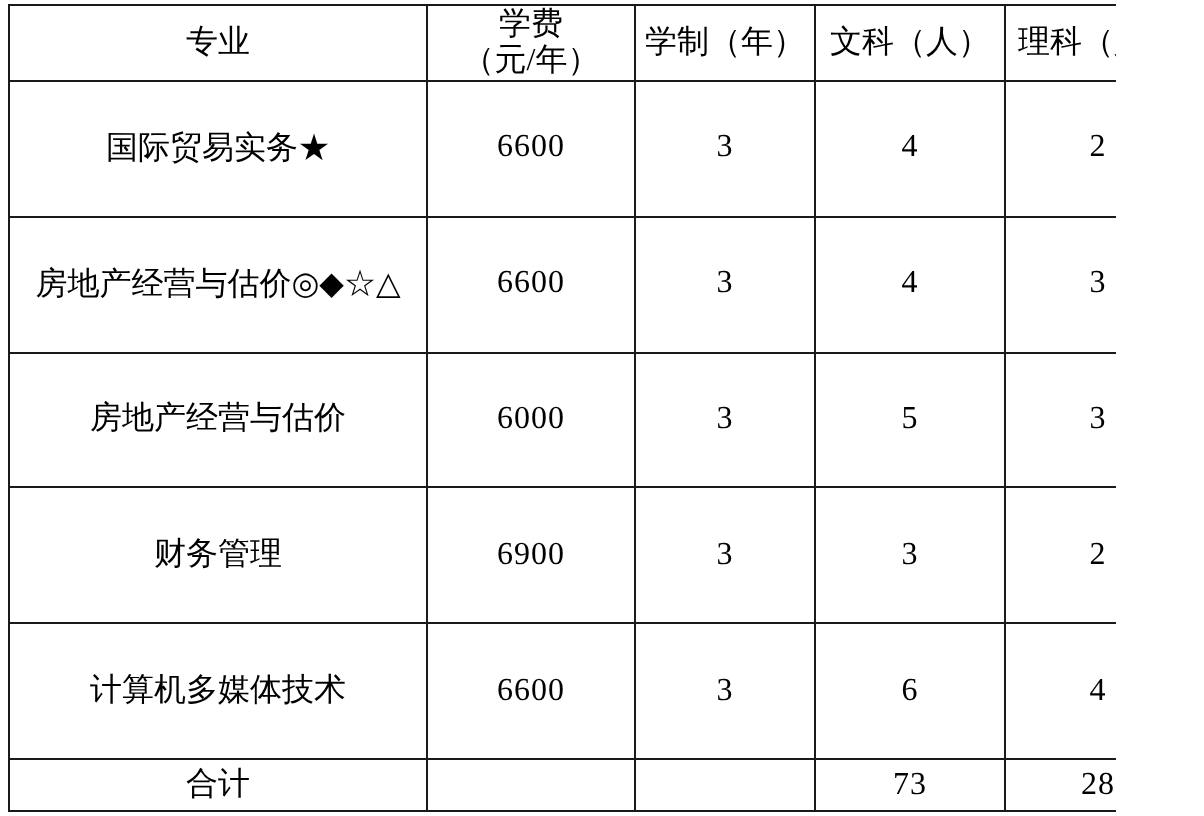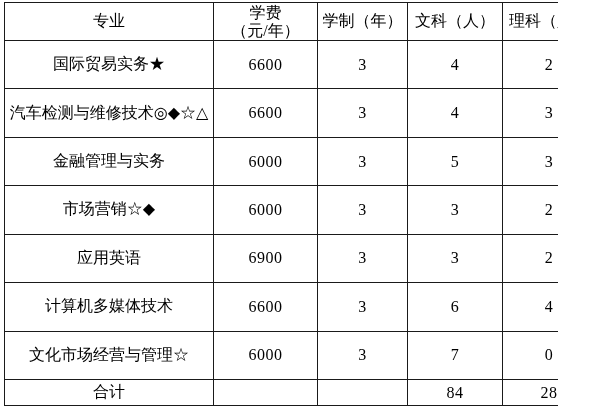--- a/index.html
+++ b/index.html
@@ -66,75 +66,61 @@
 
   <tr class="data-row">
     <td>国际贸易实务★</td>
     <td class="num">6600</td>
     <td class="num">3</td>
     <td class="num">4</td>
     <td class="num">2</td>
   </tr>
 
   <tr class="data-row">
-    <td>汽车检测与维修技术◎◆☆△</td>
+    <td>房地产经营与估价◎◆☆△</td>
     <td class="num">6600</td>
     <td class="num">3</td>
     <td class="num">4</td>
     <td class="num">3</td>
   </tr>
 
   <tr class="data-row">
-    <td>金融管理与实务</td>
+    <td>房地产经营与估价</td>
     <td class="num">6000</td>
     <td class="num">3</td>
     <td class="num">5</td>
     <td class="num">3</td>
   </tr>
 
-  <tr class="data-row">
-    <td>市场营销☆◆</td>
-    <td class="num">6000</td>
-    <td class="num">3</td>
-    <td class="num">3</td>
-    <td class="num">2</td>
-  </tr>
 
 
 
   <tr class="data-row">
-    <td>应用英语</td>
+    <td>财务管理</td>
     <td class="num">6900</td>
     <td class="num">3</td>
     <td class="num">3</td>
     <td class="num">2</td>
   </tr>
 
 
 
   <tr class="data-row">
     <td>计算机多媒体技术</td>
     <td class="num">6600</td>
     <td class="num">3</td>
     <td class="num">6</td>
     <td class="num">4</td>
   </tr>
 
 
-  <tr class="data-row">
-    <td>文化市场经营与管理☆</td>
-    <td class="num">6000</td>
-    <td class="num">3</td>
-    <td class="num">7</td>
-    <td class="num">0</td>
-  </tr>
 </tbody>
     <tfoot>
       <tr class="total-row">
         <td>合计</td>
         <td class="num"></td>
         <td class="num"></td>
-        <td class="num">84</td>
+        <td class="num">73</td>
         <td class="num">28</td>
       </tr>
     </tfoot>
   </table>
 </div>
 
 </body></html>

